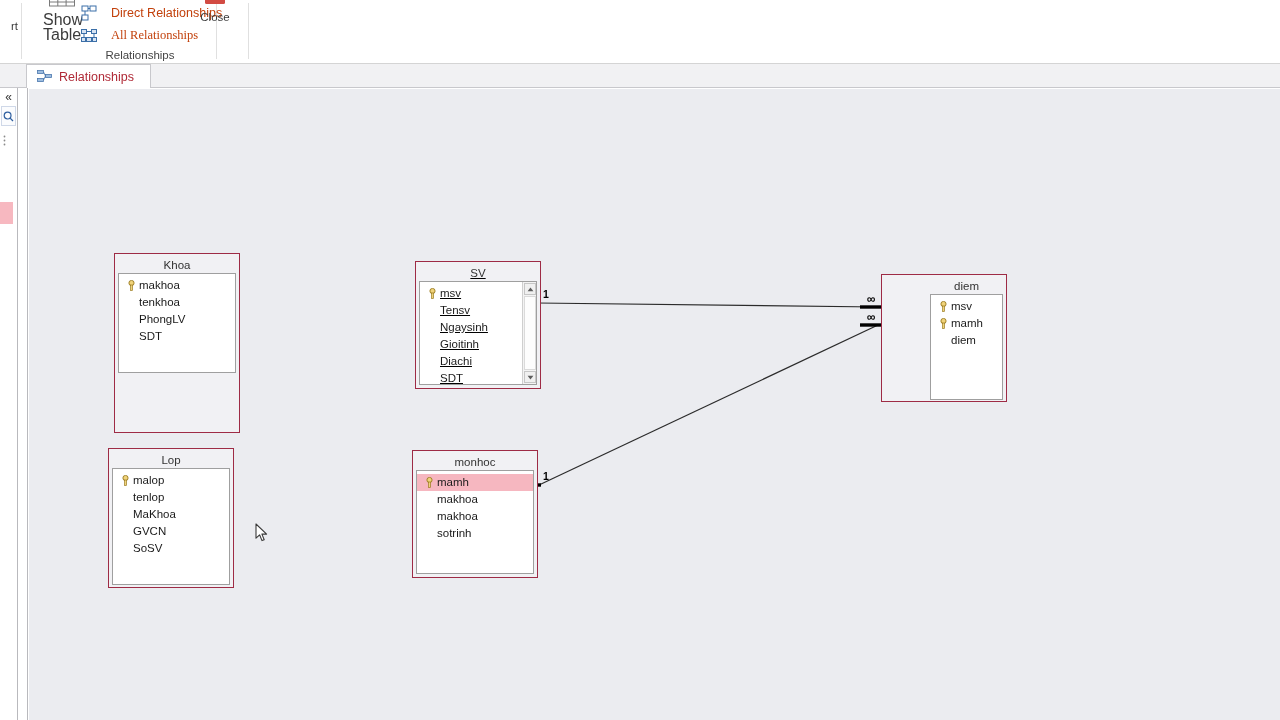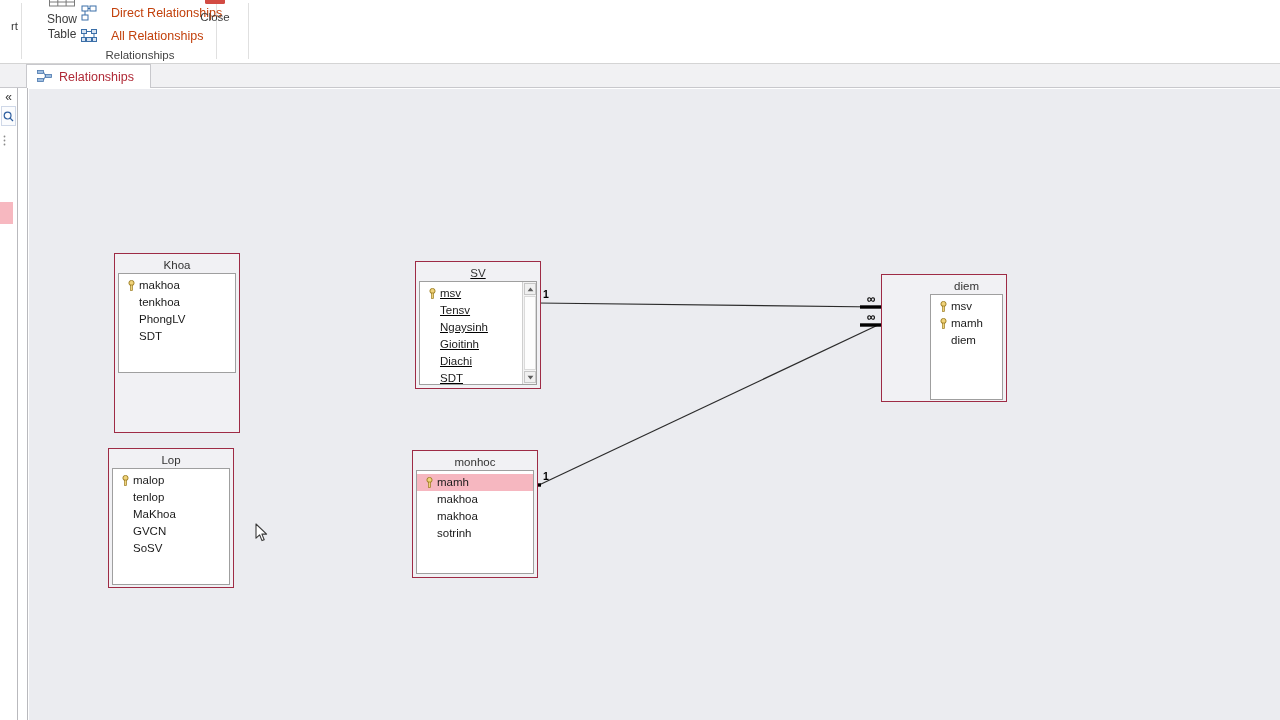--- a/index.html
+++ b/index.html
@@ -62,36 +62,36 @@
     text-align: center;
     cursor: default;
   }
   .icon-table-grid {
     width: 28px; height: 20px;
     margin: 0 auto 2px auto;
     display: block;
   }
   .btn-showtable .lbl {
     display: block;
-    font-size: 12px;
+    font-size: 16px;
     line-height: 15px;
     color: #3b3b3b;
   }
 
   .rel-cmd {
     position: absolute;
     left: 60px;
     height: 21px;
     display: flex;
     align-items: center;
     gap: 6px;
     cursor: default;
   }
   .rel-cmd.direct { top: 2px; }
-  .rel-cmd.all    { top: 25px; }
+  .rel-cmd.all    { top: 25px; font-family: Liberation Serif, serif; }
   .rel-cmd .lbl {
     font-size: 12.5px;
     color: #c2410c;
     white-space: nowrap;
     margin-left: 8px;
   }
   .rel-cmd svg { display: block; }
 
   .grp-title {
     position: absolute;

